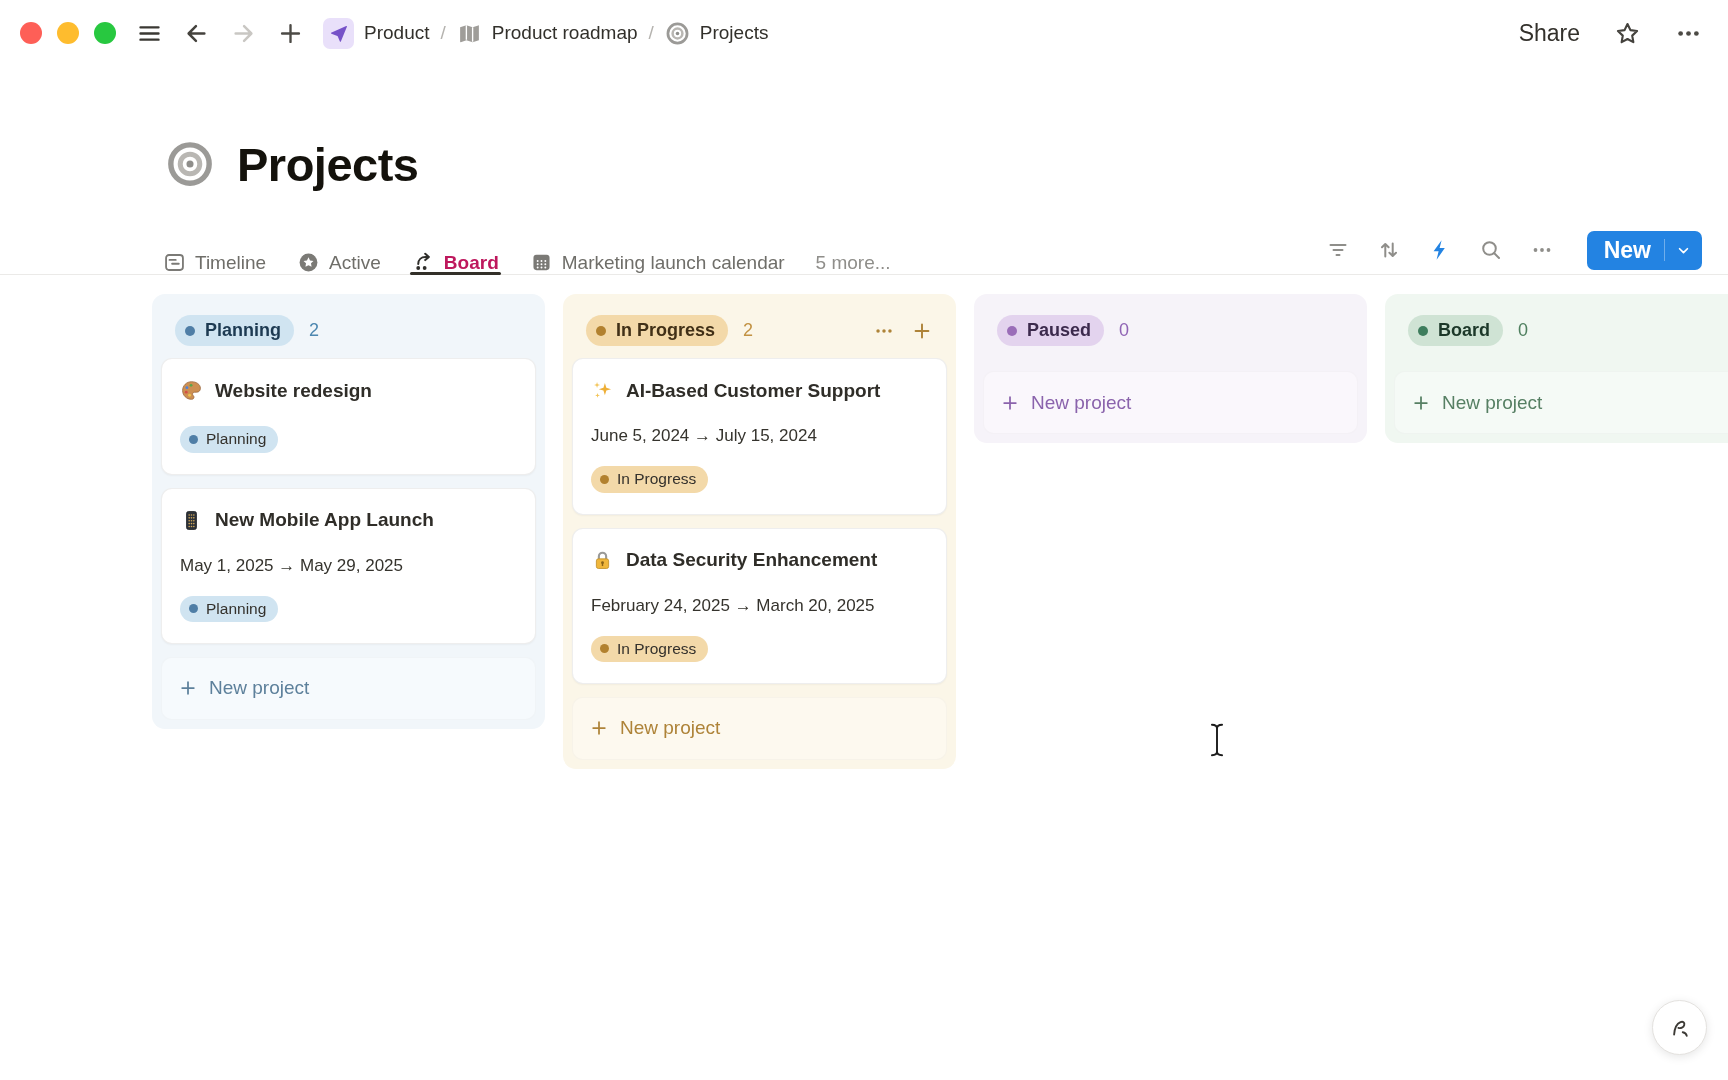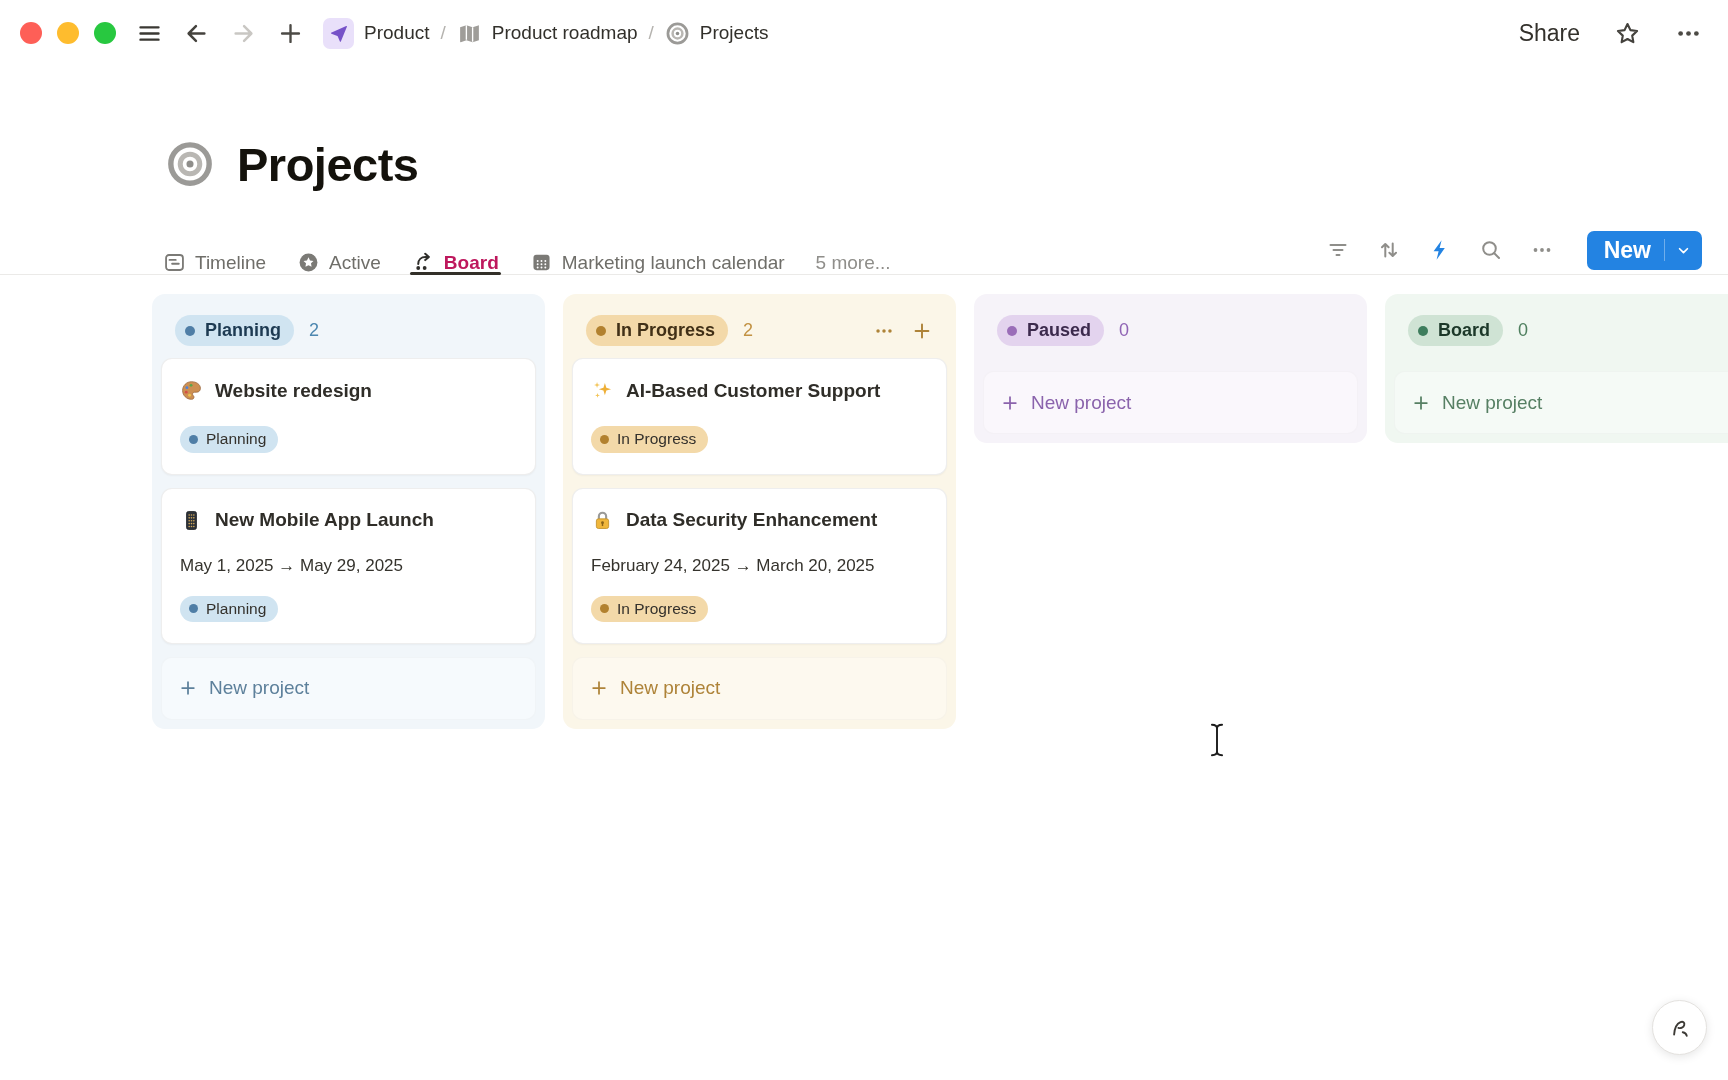--- a/index.html
+++ b/index.html
@@ -350,21 +350,21 @@
       <div class="cards">
         <div class="card"><div class="card-title-row">
             <span>
               <svg viewBox="0 0 24 24">
                 <path d="M14.5 4.2 16 9.1l4.9 1.5-4.9 1.5-1.5 4.9-1.5-4.9-4.9-1.5 4.9-1.5z" fill="#eeaf37"></path>
                 <path d="M6.3 3.2 7 5.6l2.4.7-2.4.7-.7 2.4-.7-2.4-2.4-.7 2.4-.7z" fill="#f3c455"></path>
                 <path d="M6.8 14.6l.6 1.9 1.9.6-1.9.6-.6 1.9-.6-1.9-1.9-.6 1.9-.6z" fill="#f3c455"></path>
               </svg>
             </span>
             <span class="card-title">AI-Based Customer Support</span>
-          </div><span class="chip" style="background: rgb(243, 217, 169); color: rgb(52, 49, 44);">
+          </div><div class="card-dates">June 5, 2024 → July 15, 2024</div><span class="chip" style="background: rgb(243, 217, 169); color: rgb(52, 49, 44);">
             <span class="dot" style="background: rgb(178, 129, 47);"></span>
             <span>In Progress</span>
           </span></div>
         <div class="card"><div class="card-title-row">
             <span>
               <svg viewBox="0 0 24 24">
                 <path d="M8.2 10.5V7.7a3.8 3.8 0 0 1 7.6 0v2.8" fill="none" stroke="#9a9a98" stroke-width="2.2"></path>
                 <rect x="5.6" y="10.3" width="12.8" height="10" rx="2.1" fill="#f0b73c" stroke="#c3912a" stroke-width=".9"></rect>
                 <circle cx="12" cy="14.4" r="1.5" fill="#8a6418"></circle>
                 <path d="M12 15.4v2.4" stroke="#8a6418" stroke-width="1.5"></path>

